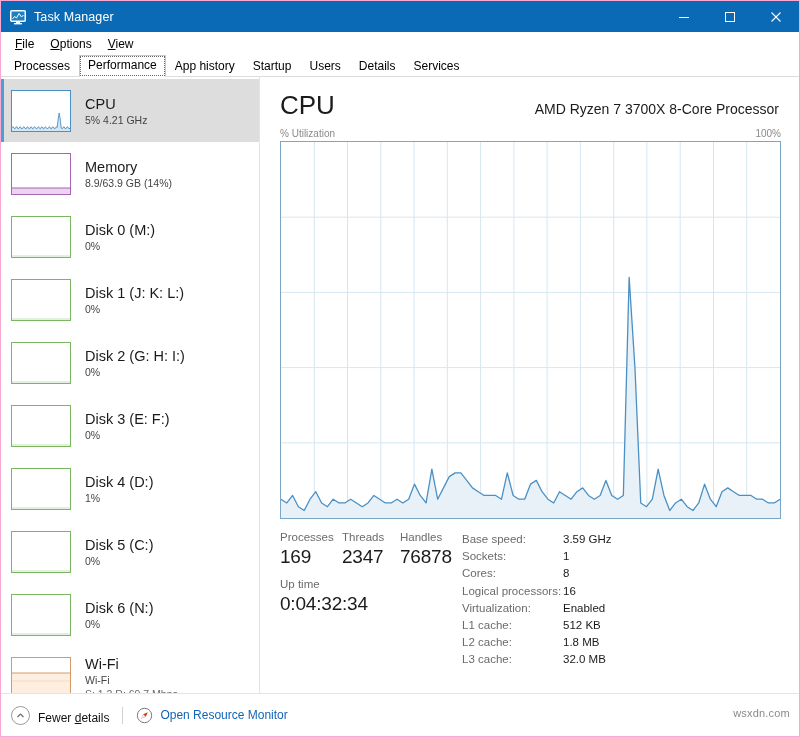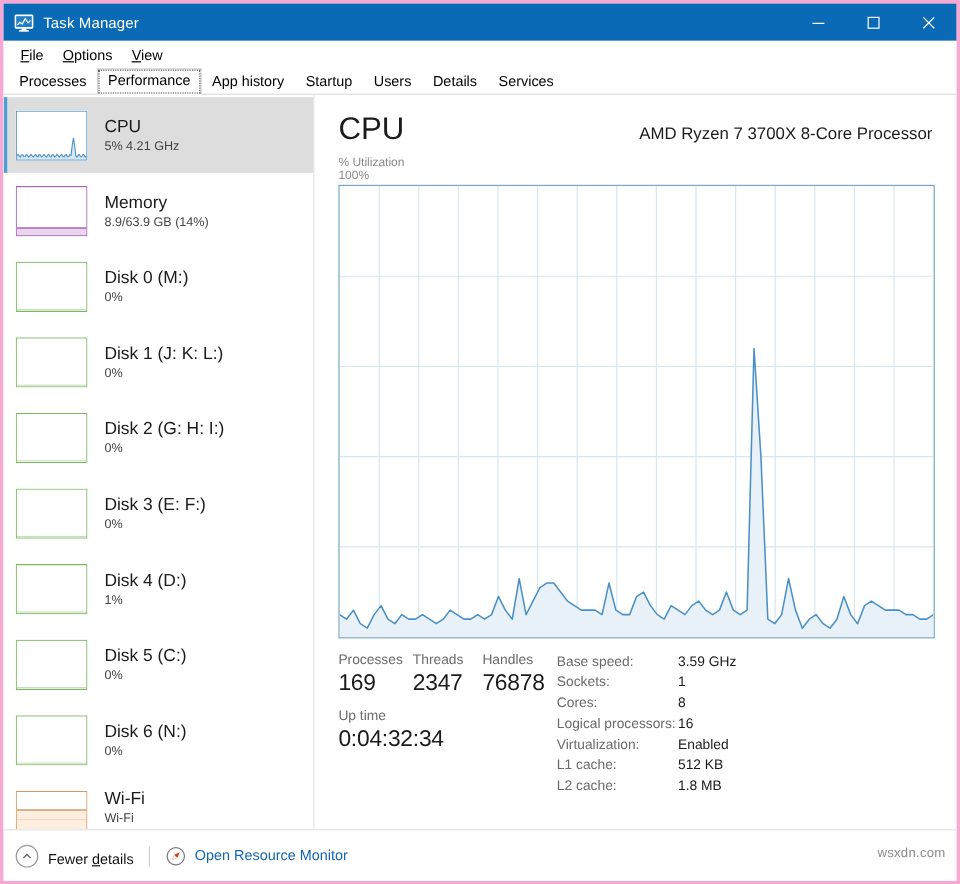--- a/index.html
+++ b/index.html
@@ -6,21 +6,21 @@
   html, body {
     width: 800px; height: 737px;
     font-family: "Liberation Sans", sans-serif;
     background: #ffffff;
     overflow: hidden;
   }
   .window {
     width: 800px; height: 737px;
     display: flex; flex-direction: column;
     background: #ffffff;
-    border: 3px solid #f9a8d4;
+    border: 1px solid #f9a8d4;
     position: relative;
   }
 
   
   .titlebar {
     height: 31px; min-height: 31px;
     background: #0b6ab5;
     display: flex; align-items: center;
     color: #ffffff;
   }
@@ -133,21 +133,21 @@
     justify-content: space-between;
     padding-right: 2px;
   }
   .main-title { font-size: 26px; color: #1b1b1b; line-height: 32px; }
   .main-sub { font-size: 14px; color: #1b1b1b; }
 
   .chart-labels {
     display: flex; justify-content: space-between;
     align-items: baseline;
     font-size: 10px; color: #8a8a8a;
-    margin-top: 7px; margin-bottom: 2px; flex-direction: column;
+    margin-top: 7px; margin-bottom: 2px;
   }
   .chart-box {
     height: 378px;
     border: 1px solid #7aa8c4;
     background: #ffffff;
     position: relative; overflow: hidden;
   }
   .chart-box svg { display: block; width: 100%; height: 100%; }
   .chart-foot {
     display: flex; justify-content: space-between;
@@ -476,20 +476,24 @@
               <span class="sv">Enabled</span>
             </div>
             <div class="spec">
               <span class="sk">L1 cache:</span>
               <span class="sv">512 KB</span>
             </div>
             <div class="spec">
               <span class="sk">L2 cache:</span>
               <span class="sv">1.8 MB</span>
             </div>
+            <div class="spec">
+              <span class="sk">L3 cache:</span>
+              <span class="sv">32.0 MB</span>
+            </div>
           </div>
       </div>
 
     </div>
   </div>
 
   <div class="footer">
     <div class="fewer">
       <span class="circ-icon">
         <svg width="11" height="11" viewBox="0 0 11 11">

